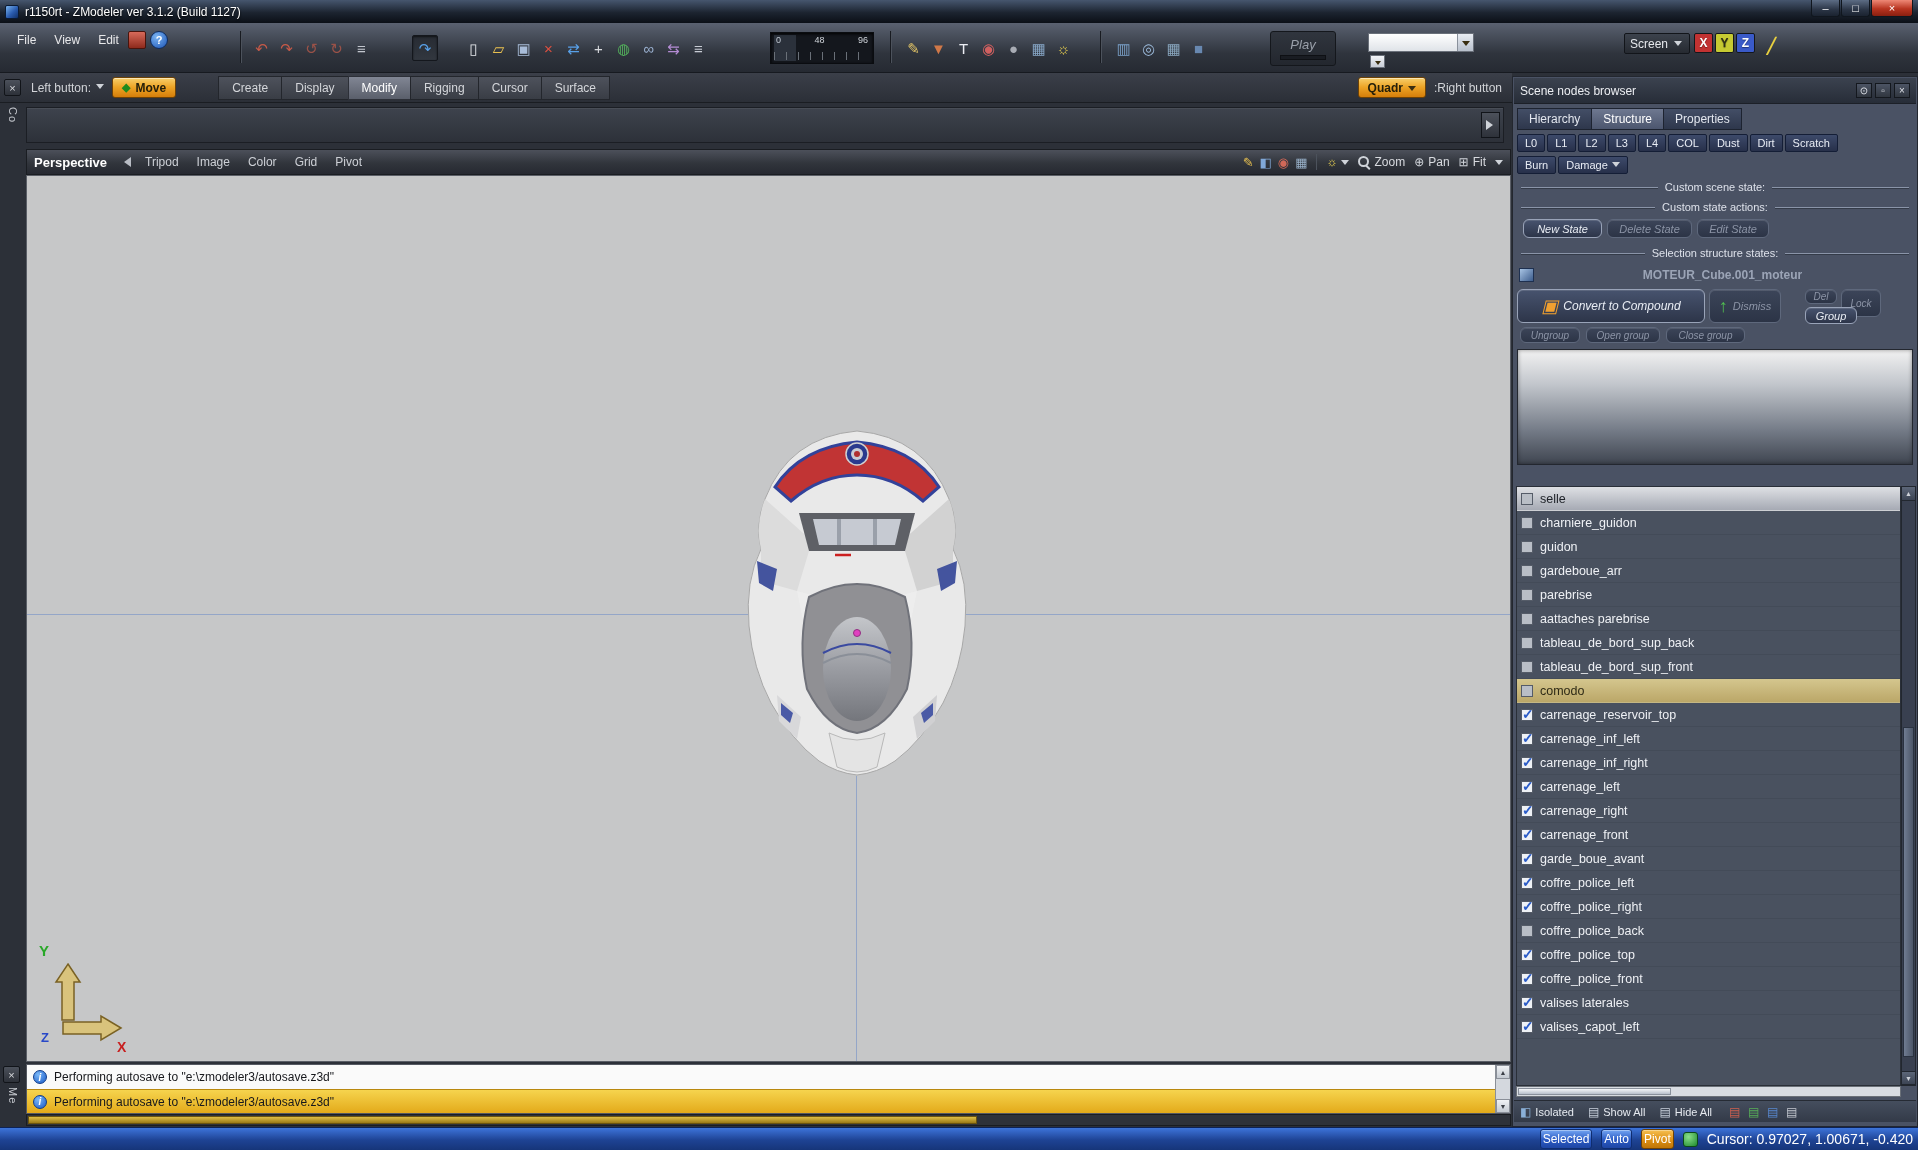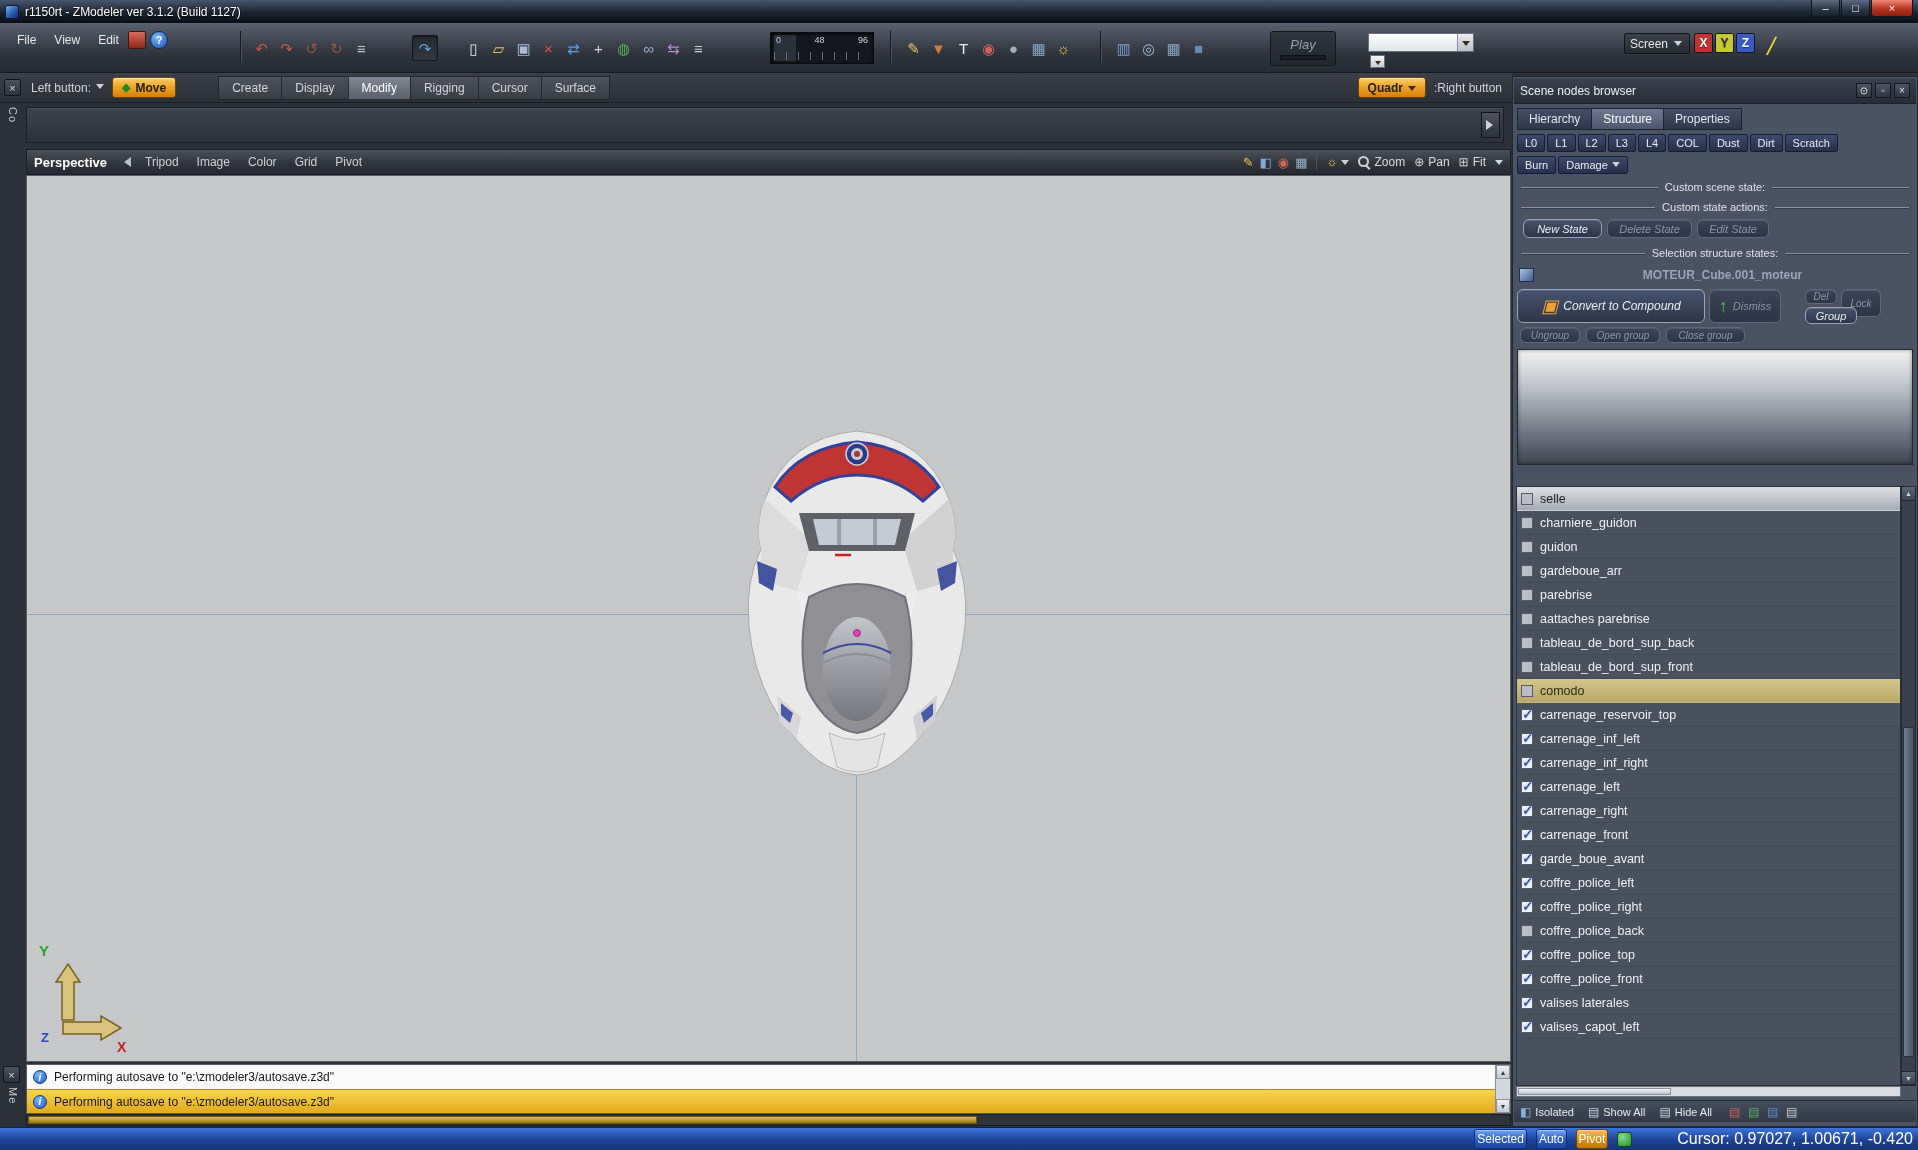--- a/index.html
+++ b/index.html
@@ -140,21 +140,21 @@
   
   .statusbar { position:absolute; left:0; top:1127px; width:1918px; height:23px;
     background:linear-gradient(#3d74da,#1e4394 55%,#163579); display:flex; align-items:center;
     justify-content:flex-end; gap:9px; padding:0 5px; color:#fff; border-top:1px solid #0d2256; }
   .status-btn { padding:2px 2px; border-radius:3px; font-size:12px; color:#fff;
     background:linear-gradient(#74a6f2,#2a5ac4 55%,#1e46a4); border:1px solid #0f2d70;
     box-shadow:inset 0 1px 0 rgba(255,255,255,.35); }
   .status-btn.pivot { background:linear-gradient(#f6c052,#dd8f14 55%,#c07608); border-color:#6e4206; }
   .status-ind { width:15px; height:15px; border-radius:3px; border:1px solid #0c4a18;
     background:radial-gradient(circle at 35% 30%,#8ae08a,#1e8a2e); }
-  .cursor-text { font-size:16px; color:#fff;margin-left:36px; }
+  .cursor-text { font-size:14px; color:#fff; }
 
   
   .right-panel { position:absolute; left:1512px; top:76px; width:406px; height:1051px;
     background:linear-gradient(180deg,#78829a 0%,#545e74 22%,#4951622 30%,#4a5264 100%);
     background-color:#4a5264; border:1px solid #23272f; }
   .rp-header { position:absolute; left:1px; top:1px; right:1px; height:26px;
     background:linear-gradient(#3b424f,#272d38); display:flex; align-items:center; padding:0 6px;
     color:#eceef2; font-size:12px; border-bottom:1px solid #1c2028;gap:16px; }
   .rp-hicons { margin-left:auto; display:flex; gap:3px; }
   .rp-hicon { width:16px; height:15px; display:flex; align-items:center; justify-content:center;

